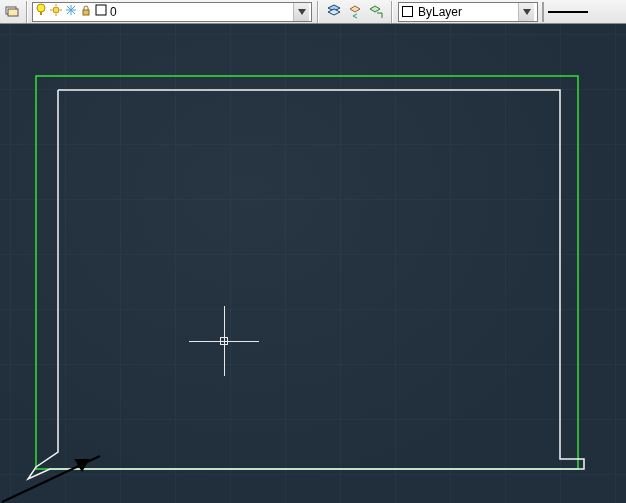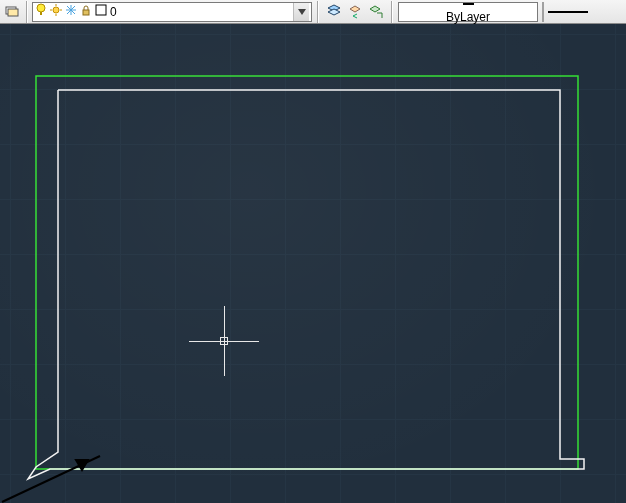--- a/index.html
+++ b/index.html
@@ -54,21 +54,20 @@
   .color-dropdown {
     display: flex;
     align-items: center;
     height: 20px;
     min-width: 140px;
     background: #fff;
     border: 1px solid #7a7a7a;
     padding: 0 3px;
     gap: 5px;
     cursor: pointer;
-    flex-direction: column;
   }
   .color-swatch {
     width: 11px; height: 11px;
     background: #fff;
     border: 1px solid #000;
   }
   .color-dropdown .arrow {
     margin-left: auto;
     width: 16px; height: 18px;
     background: linear-gradient(#f0f0f0,#d8d8d8);

